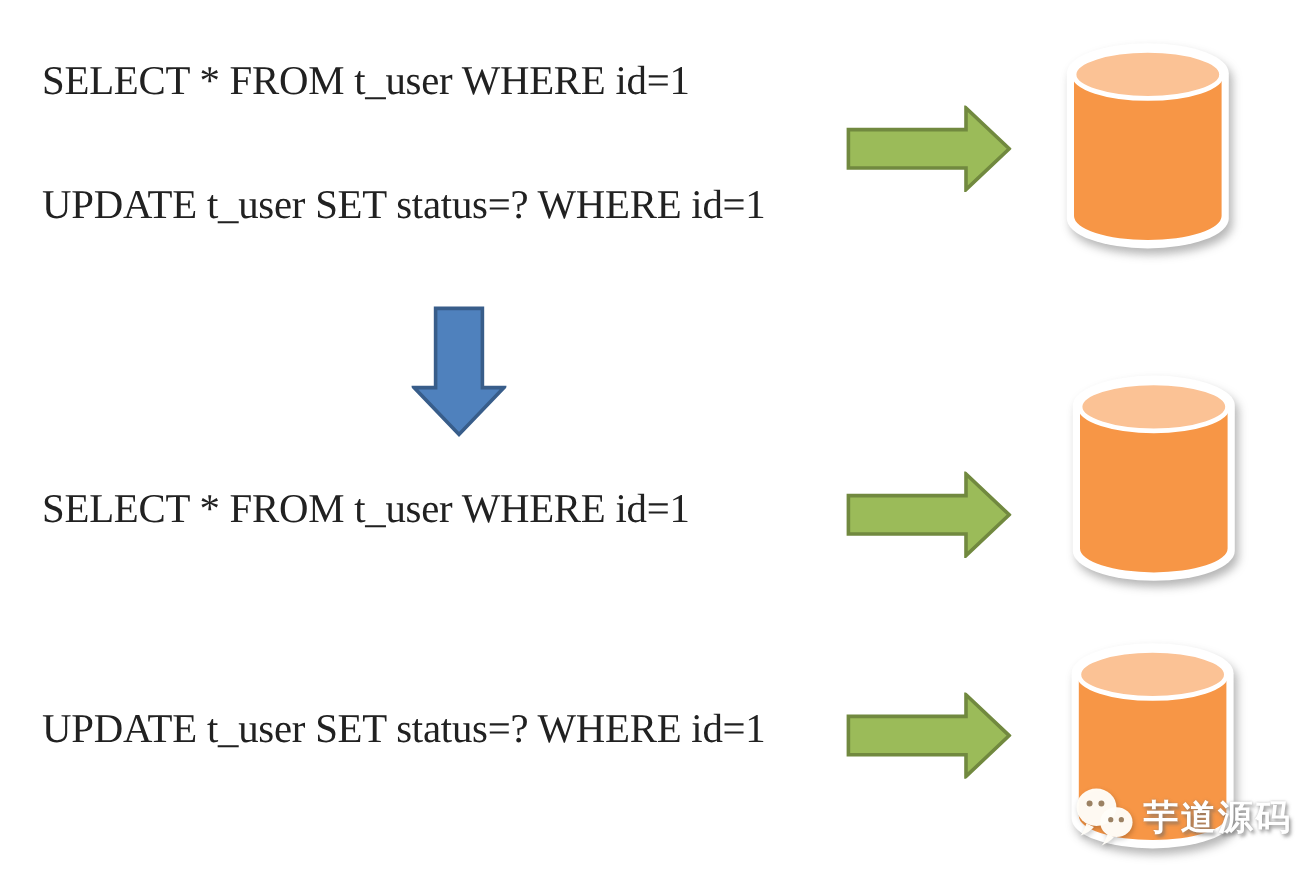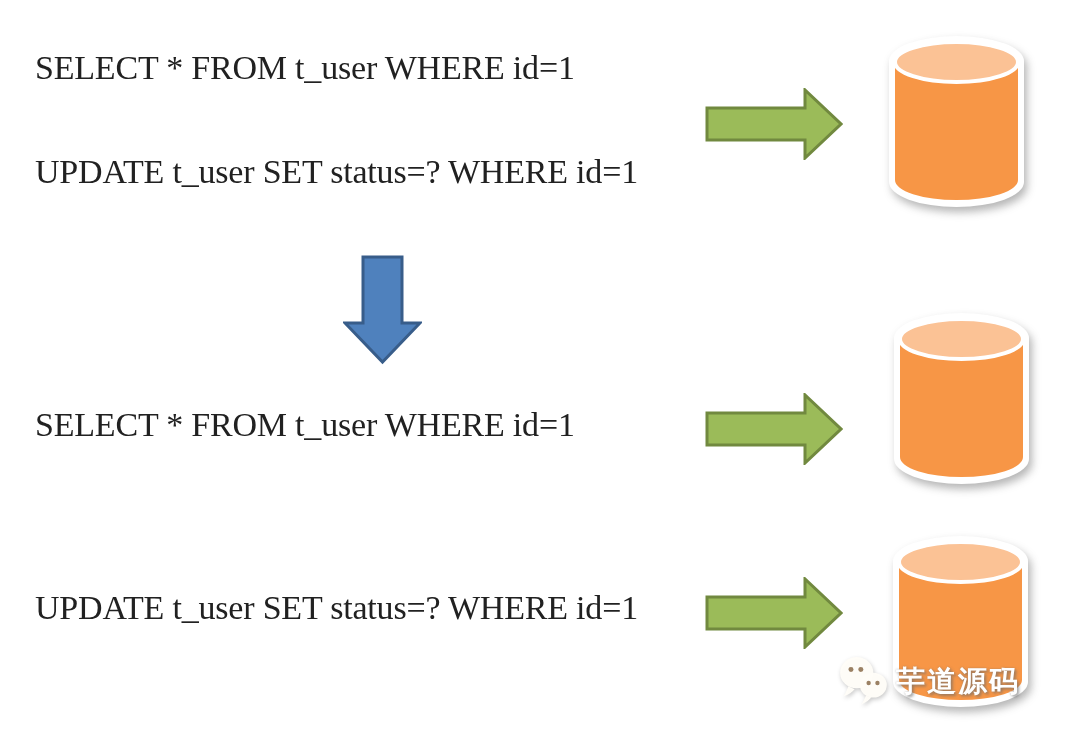--- a/index.html
+++ b/index.html
@@ -32,21 +32,21 @@
     filter:drop-shadow(3px 5px 4px rgba(90,90,90,0.45));
   }
   .db1{left:888px;top:35px;} .db2{left:893px;top:312px;} .db3{left:892px;top:535px;}
   .db .outline{fill:var(--db-outline,#ffffff);}
   .db .body{fill:var(--db-orange,#f79646);}
   .db .cap{
     fill:var(--db-orange-top,#fbc295);
     stroke:var(--db-outline,#ffffff);stroke-width:4;
   }
   .watermark{
-    position:absolute;left:839px;top:655px;
+    position:absolute;left:896px;top:655px;
     display:flex;align-items:center;gap:5px;
   }
   .wechat-icon{
     width:52px;height:54px;
     filter:drop-shadow(1px 2px 2px rgba(0,0,0,0.22));
   }
   .wechat-icon .bubble{fill:#fffdf8;opacity:0.97;}
   .wechat-icon .eye{fill:var(--watermark-eye,#8a6b4a);opacity:0.85;}
   .watermark-text{
     font-size:29px;font-weight:bold;letter-spacing:2px;white-space:nowrap;

